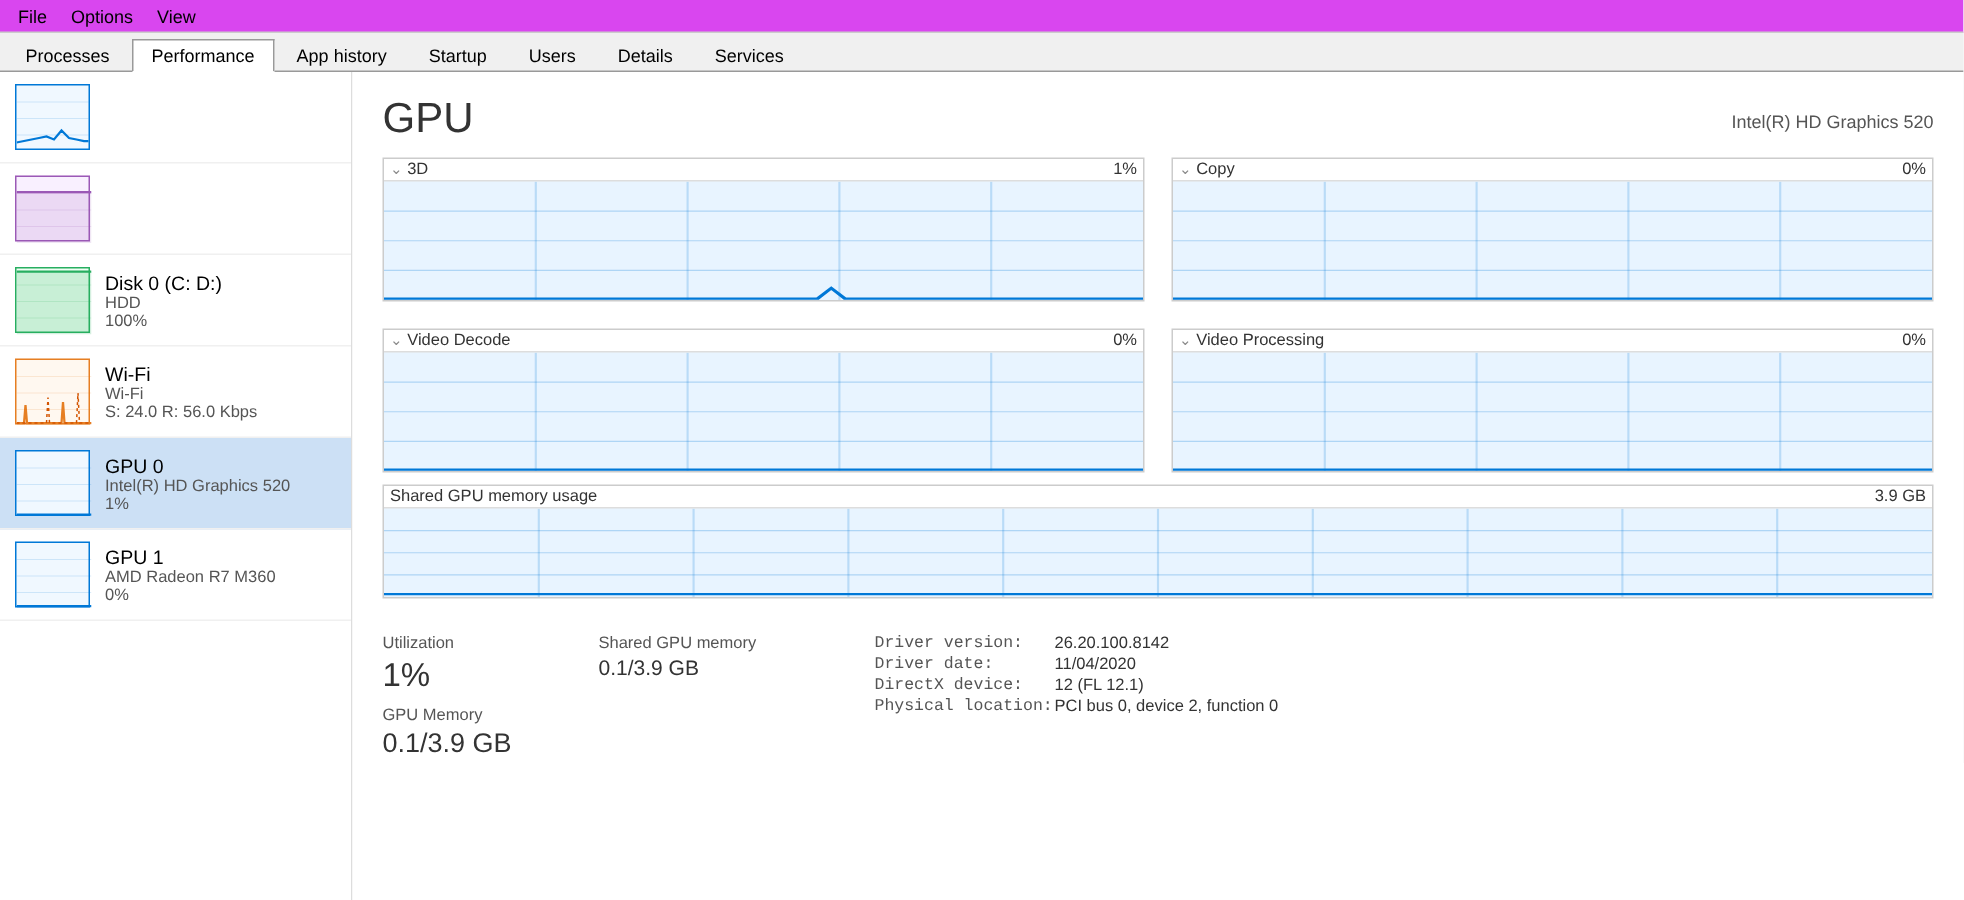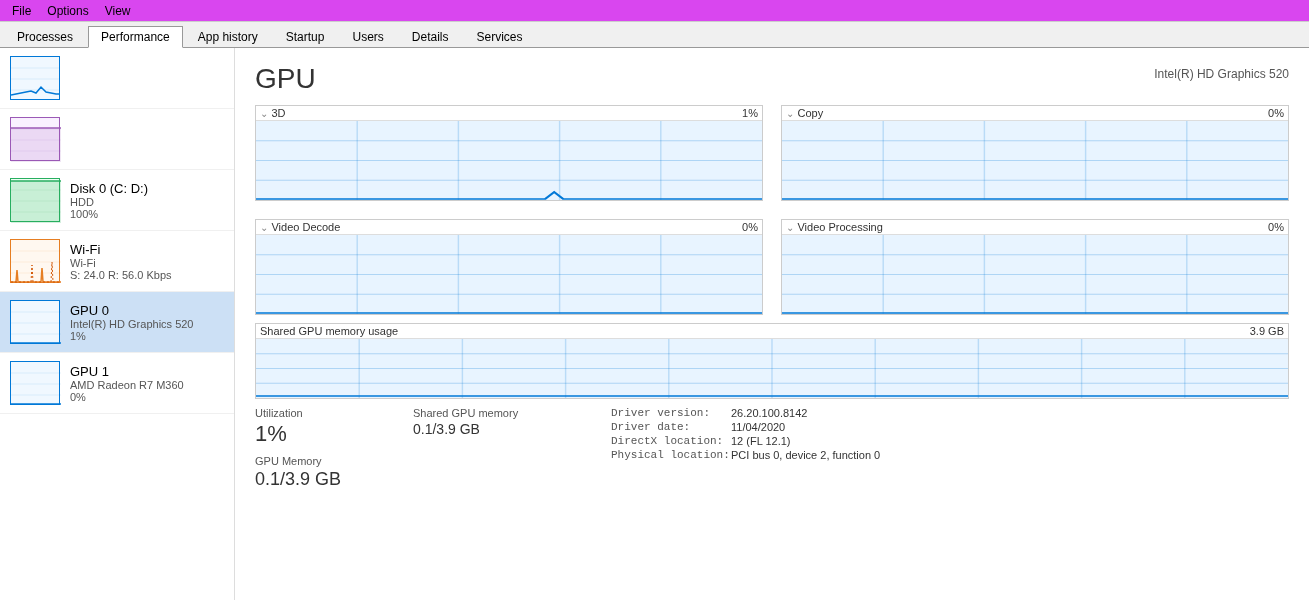--- a/index.html
+++ b/index.html
@@ -147,21 +147,21 @@
     .content {
       flex: 1;
       padding: 15px 20px;
       overflow-y: auto;
       background: #fff;
     }
 
     .content-header {
       display: flex;
       justify-content: space-between;
-      align-items: flex-start;
+      align-items: center;
       margin-bottom: 10px;
     }
 
     .content-title {
       font-size: 28px;
       font-weight: 300;
       color: #333;
     }
 
     .content-subtitle {
@@ -220,22 +220,22 @@
       background: #e8f4ff;
       position: relative;
       overflow: hidden;
       border-top: 1px solid #ddd;
     }
 
     
     .stats-area {
       display: grid;
       grid-template-columns: 140px 180px 1fr;
-      gap: 18px;
-      margin-top: 8px;
+      gap: 4px;
+      margin-top: 24px;
     }
 
     .stat-group { padding-right: 20px; }
     .stat-label { font-size: 11px; color: #555; margin-bottom: 2px; }
     .stat-value { font-size: 22px; font-weight: 300; color: #333; }
     .stat-value-small { font-size: 14px; font-weight: 400; }
 
     .stat-detail-row {
       display: flex;
       font-size: 11px;
@@ -517,21 +517,21 @@
       <div class="stat-group">
         <div class="stat-detail-row">
           <span class="stat-detail-key">Driver version:</span>
           <span class="stat-detail-val">26.20.100.8142</span>
         </div>
         <div class="stat-detail-row">
           <span class="stat-detail-key">Driver date:</span>
           <span class="stat-detail-val">11/04/2020</span>
         </div>
         <div class="stat-detail-row">
-          <span class="stat-detail-key">DirectX location:</span>
+          <span class="stat-detail-key">DirectX device:</span>
           <span class="stat-detail-val">12 (FL 12.1)</span>
         </div>
         <div class="stat-detail-row">
           <span class="stat-detail-key">Physical location:</span>
           <span class="stat-detail-val">PCI bus 0, device 2, function 0</span>
         </div>
       </div>
 
     </div>
 

